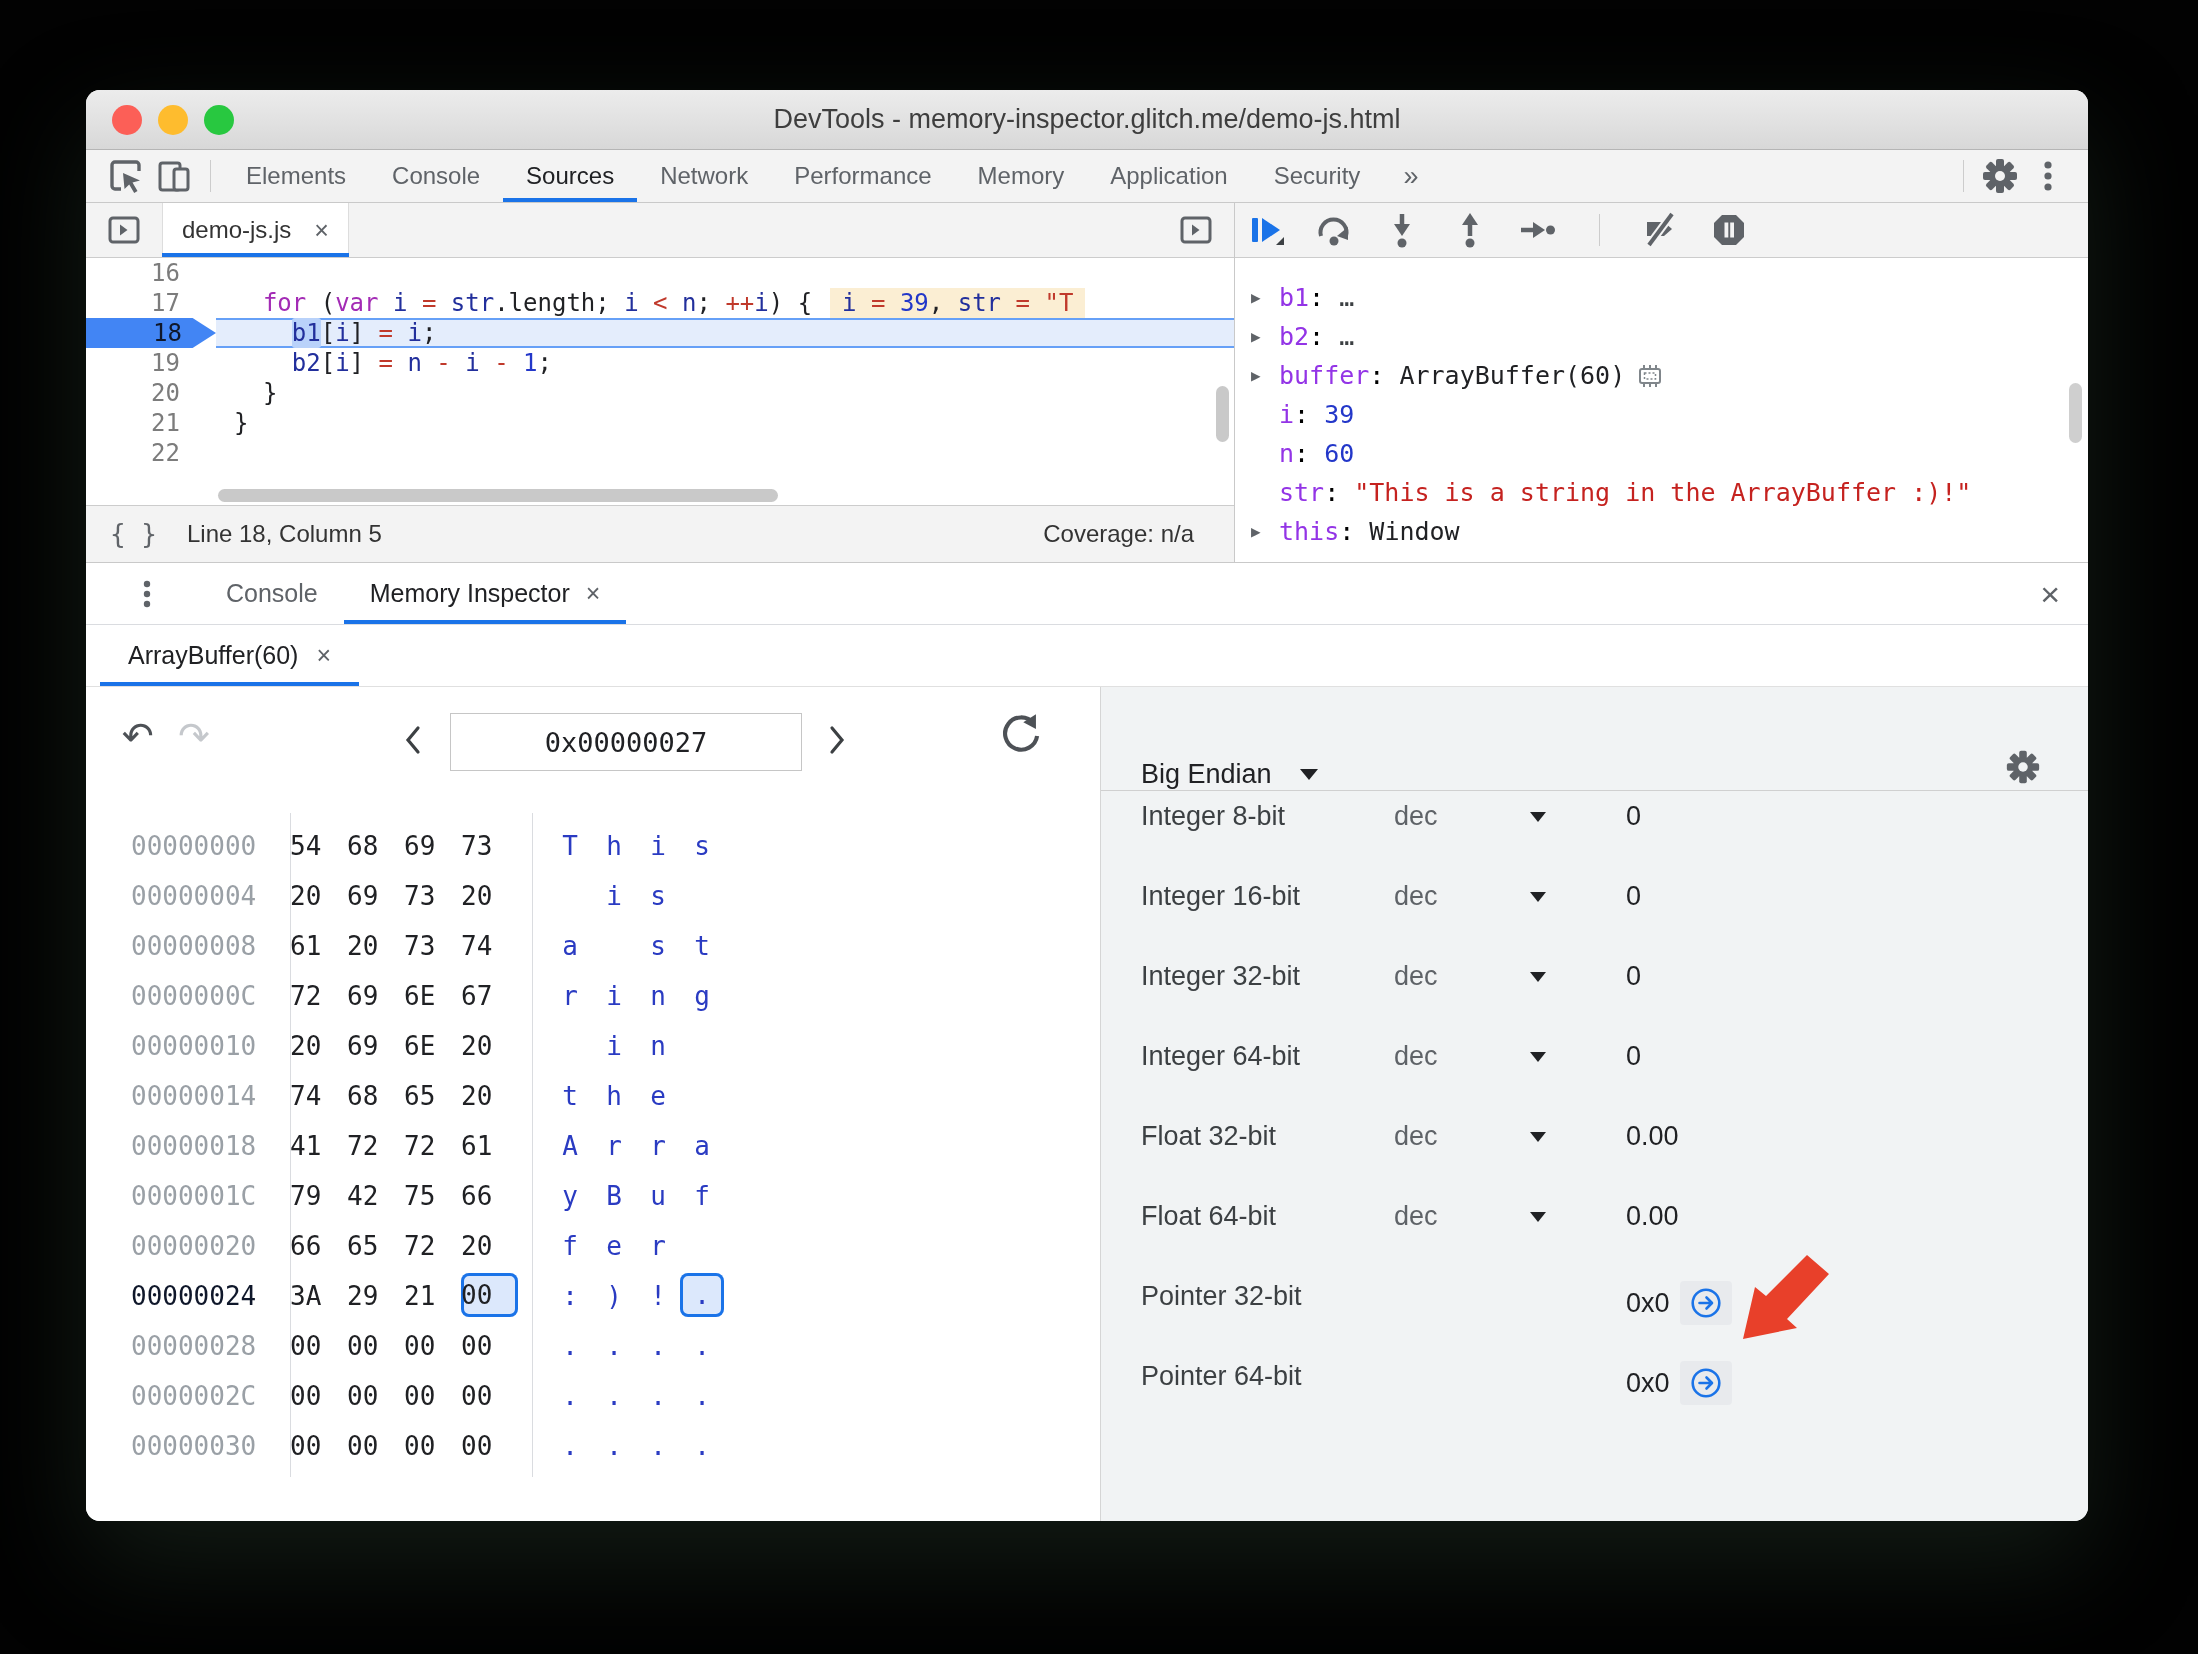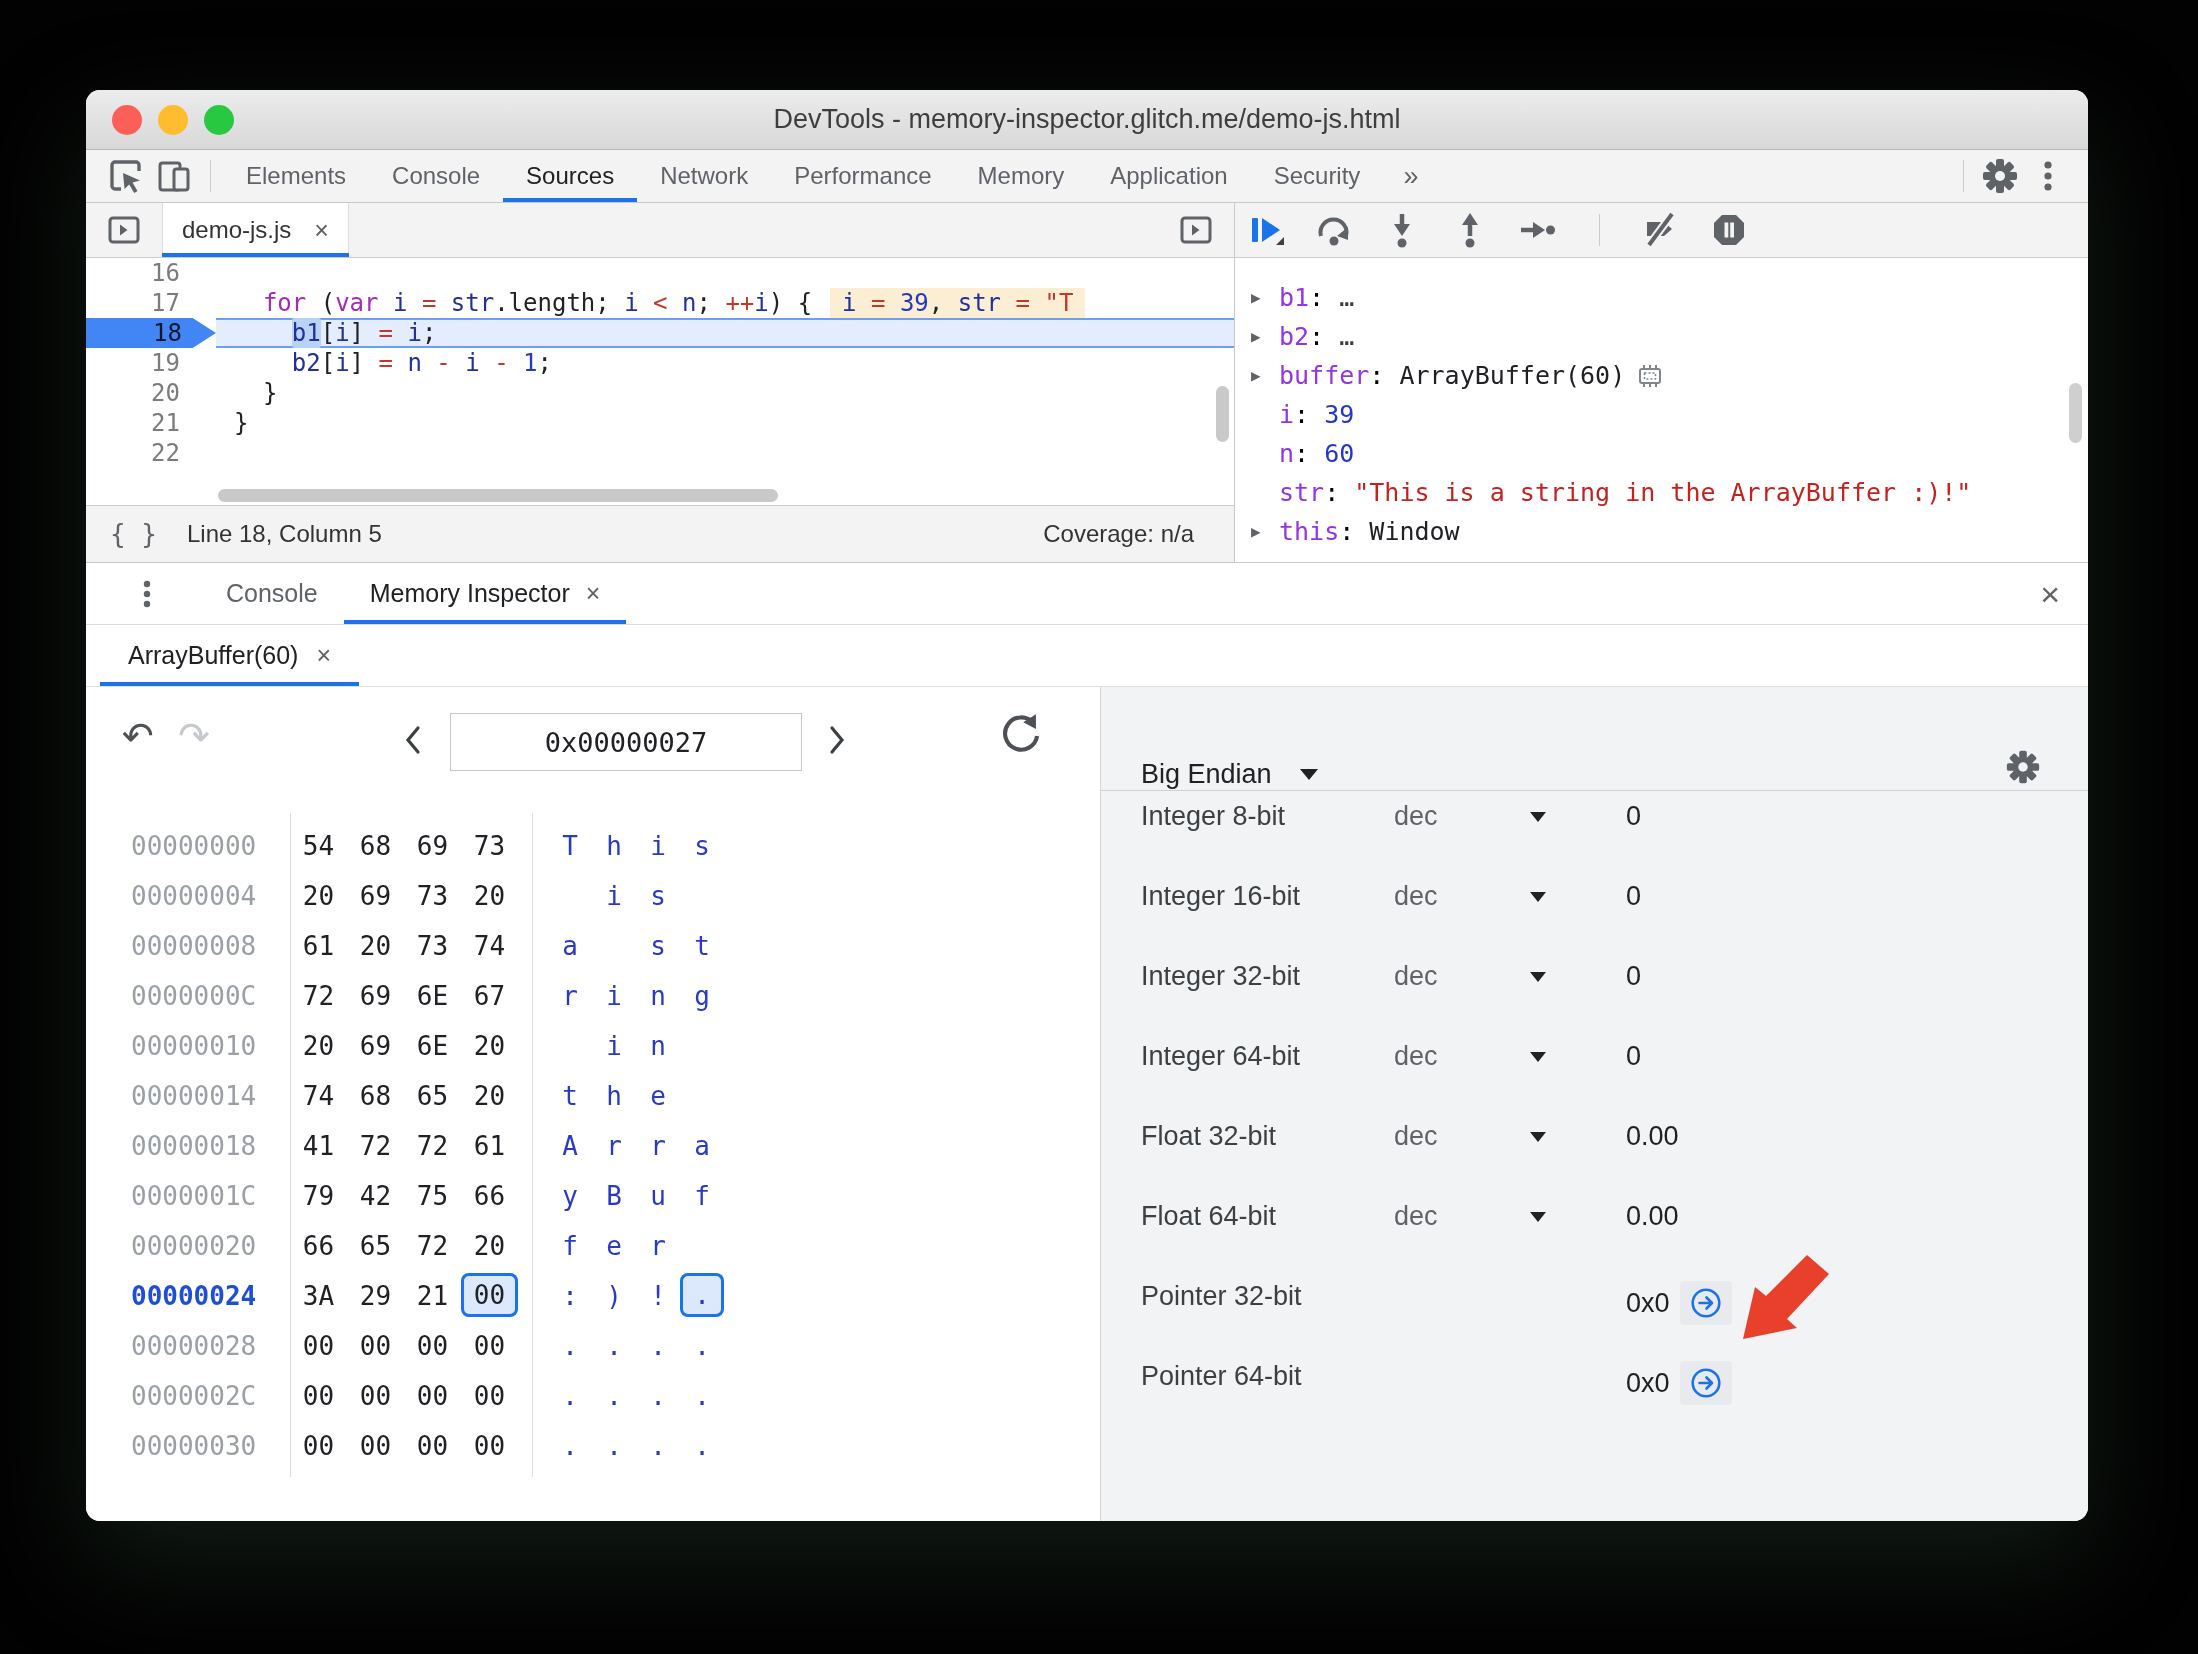--- a/index.html
+++ b/index.html
@@ -65,23 +65,23 @@
 .undo{left:36px;color:#4d5156}.redo{left:92px;color:#c5c8cc}
 .navchev{position:absolute;top:38px}
 .chev-prev{left:318px}.chev-next{left:742px}
 .addr-input{position:absolute;left:364px;top:26px;width:352px;height:58px;border:1px solid #c6c6c6;border-radius:0;text-align:center;font-family:"DejaVu Sans Mono",monospace;font-size:27px;color:#202124;background:#fff;outline:none}
 .refresh{position:absolute;left:912px;top:26px}
 .hex-body{position:relative}
 .vline{position:absolute;top:-8px;height:664px;width:1px;background:#dadce0}
 .v1{left:204px}.v2{left:446px}
 .hex-row{height:50px;display:flex;align-items:center;font-family:"DejaVu Sans Mono",monospace;font-size:26px}
 .haddr{flex:0 0 204px;width:204px;padding-left:45px;color:#9aa0a6}
-.hex-row.bold .haddr{color:#1d4ed8;font-weight:bold}
+.hex-row.bold .haddr{color:#0f172a;font-weight:normal}
 .hbytes{flex:0 0 242px;width:242px;display:flex}
-.hb{width:57px;text-align:center;color:#202124;line-height:46px}
+.hb{width:57px;text-align:left;color:#202124;line-height:46px}
 .hascii{display:flex;padding-left:16px}
 .ha{width:44px;text-align:center;color:#2a3bc2;line-height:46px}
 .hb.sel,.ha.sel{box-shadow:inset 0 0 0 3px #1a73e8;background:#dce8fc;border-radius:8px;height:44px;line-height:44px}
 .interp-pane{flex:1;background:#f1f3f4;border-left:1px solid #d5d5d5;position:relative}
 .endian-bar{height:104px;border-bottom:1px solid #d0d0d0;display:flex;align-items:flex-end;padding:0 46px 0 40px}
 .endian-select{display:flex;align-items:center;gap:28px;font-size:27px;color:#202124}
 .caret{width:0;height:0;border-left:9px solid transparent;border-right:9px solid transparent;border-top:11px solid #202124}
 .interp-rows{margin-top:10px}
 .interp-row{height:80px;display:flex;align-items:flex-start;padding-left:40px;font-size:27px}
 .ilabel{flex:0 0 253px;width:253px;color:#3c4043}

